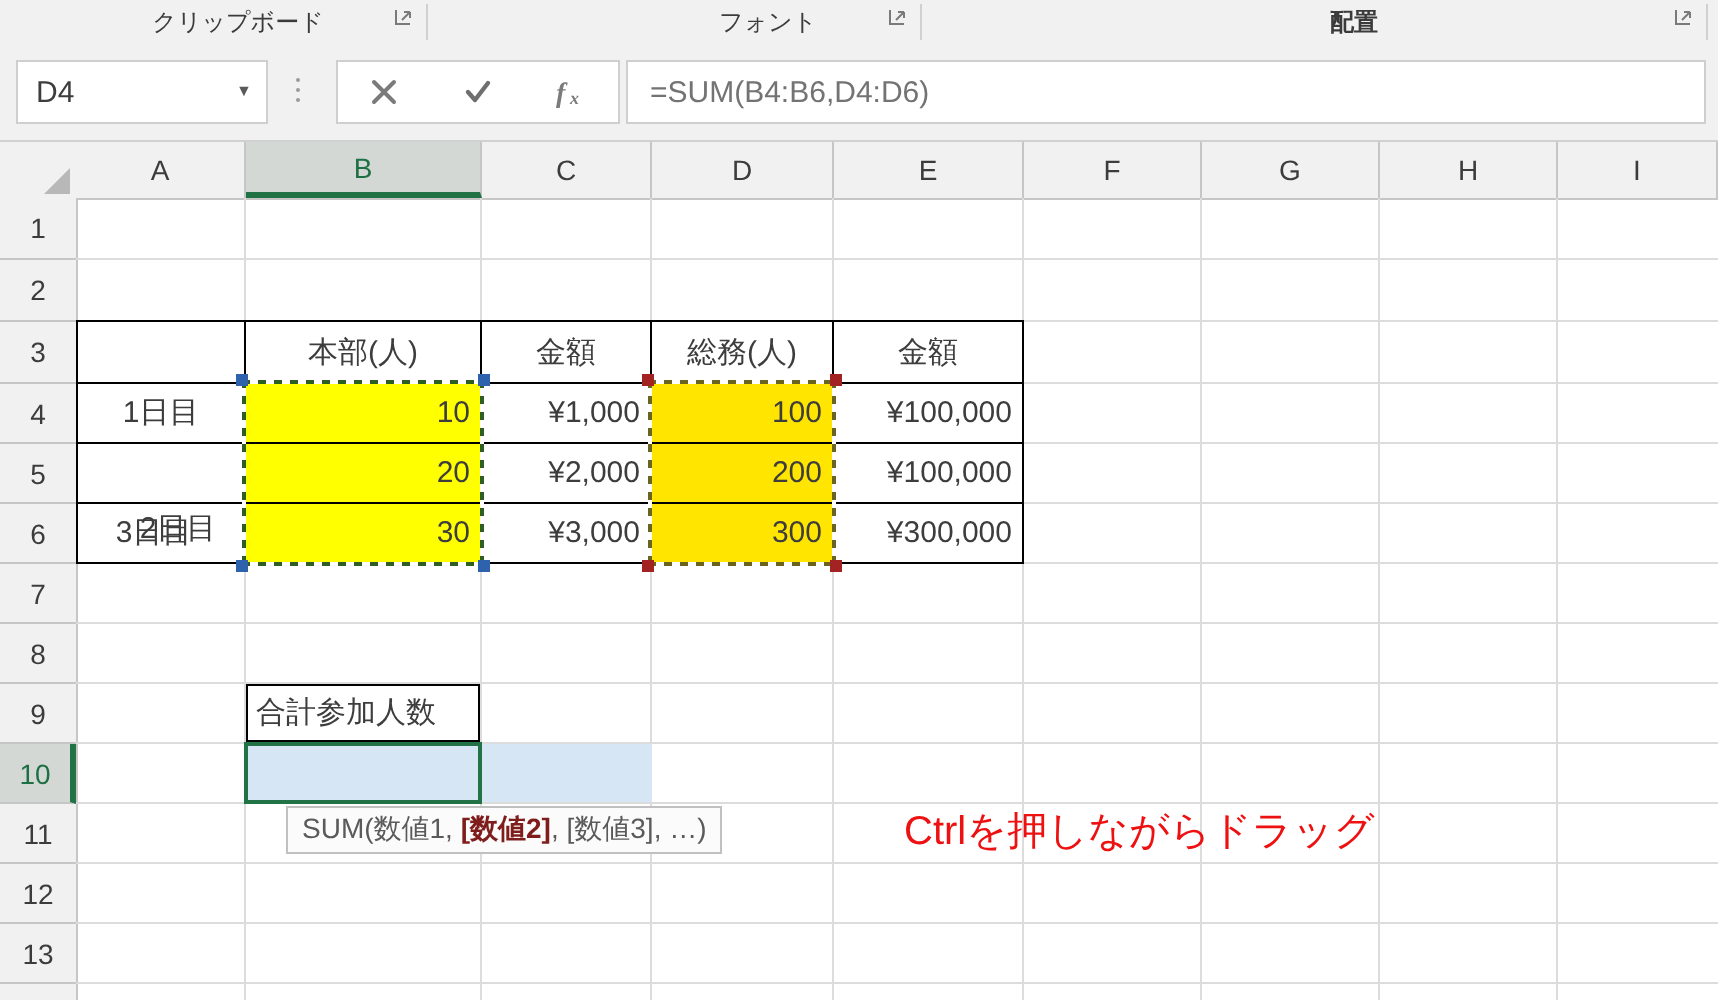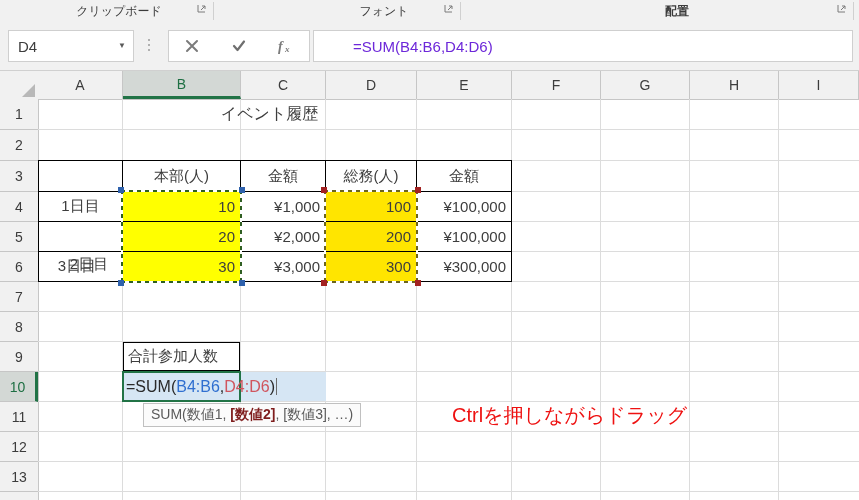--- a/index.html
+++ b/index.html
@@ -131,23 +131,22 @@
     left: 313px; top: 8px;
     width: 538px; height: 30px;
     background: #ffffff;
     border: 1px solid #cfcfcf;
     display: flex;
     align-items: center;
   }
   .fedit .ftext {
     padding-left: 11px;
     font-size: 15px;
-    color: #6d28d9;
+    color: #737373;
     white-space: pre;
-    margin-left: 28px;
   }
 
   
   .grid-wrap {
     position: absolute;
     left: 0; top: 71px;
     width: 859px; height: 429px;
     background: #ffffff;
     overflow: hidden;
   }
@@ -558,21 +557,20 @@
       <div class="tbl-line-h" style="left:0px;   top:122px; width:473px;"></div>
       <div class="tbl-line-h" style="left:0px;   top:152px; width:473px;"></div>
       <div class="tbl-line-h" style="left:0px;   top:182px; width:473px;"></div>
       <div class="tbl-line-v" style="left:0px;   top:61px;  height:122px;"></div>
       <div class="tbl-line-v" style="left:84px;  top:61px;  height:122px;"></div>
       <div class="tbl-line-v" style="left:202px; top:61px;  height:122px;"></div>
       <div class="tbl-line-v" style="left:287px; top:61px;  height:122px;"></div>
       <div class="tbl-line-v" style="left:378px; top:61px;  height:122px;"></div>
       <div class="tbl-line-v" style="left:473px; top:61px;  height:122px;"></div>
 
-      <div class="cell c" style="left:85px; top:0px; width:293px; height:30px; font-size:16px;">イベント履歴</div>
 
       <div class="cell c" style="left:85px;  top:62px; width:117px; height:30px;">本部(人)</div>
       <div class="cell c" style="left:203px; top:62px; width:84px;  height:30px;">金額</div>
       <div class="cell c" style="left:288px; top:62px; width:90px;  height:30px;">総務(人)</div>
       <div class="cell c" style="left:379px; top:62px; width:94px;  height:30px;">金額</div>
 
       <div class="cell c" style="left:1px;   top:93px; width:83px;  height:29px;">1日目</div>
       <div class="cell r" style="left:85px;  top:93px; width:117px; height:29px;">10</div>
       <div class="cell r" style="left:203px; top:93px; width:84px;  height:29px;">¥1,000</div>
       <div class="cell r" style="left:288px; top:93px; width:90px;  height:29px;">100</div>
@@ -599,23 +597,20 @@
       <div class="ants red" style="left:286px; top:91px; width:94px; height:93px;"></div>
       <div class="handle red" style="left:283px; top:88px;"></div>
       <div class="handle red" style="left:377px; top:88px;"></div>
       <div class="handle red" style="left:283px; top:181px;"></div>
       <div class="handle red" style="left:377px; top:181px;"></div>
 
       <div class="boxed-label" style="left:85px; top:243px; width:117px; height:29px;">合計参加人数</div>
 
       <div class="active-cell-bg" style="left:85px; top:273px; width:203px; height:29px;"></div>
       <div class="active-cell-border" style="left:84px; top:272px; width:119px; height:31px;"></div>
-      <div class="formula-in-cell" style="left:88px; top:273px; height:29px;">
-        <span>=SUM(</span><span class="tok-blue">B4:B6</span><span>,</span><span class="tok-red">D4:D6</span><span>)</span><span class="caret-bar"></span>
-      </div>
 
       <div class="tooltip" style="left:105px; top:304px; height:24px;">
         <span>SUM(数値1, </span><b>[数値2]</b><span>, [数値3], …)</span>
       </div>
 
       <div class="annotation" style="left:414px; top:303px;">Ctrlを押しながらドラッグ</div>
 
     </div>
   </div>
 </div>

